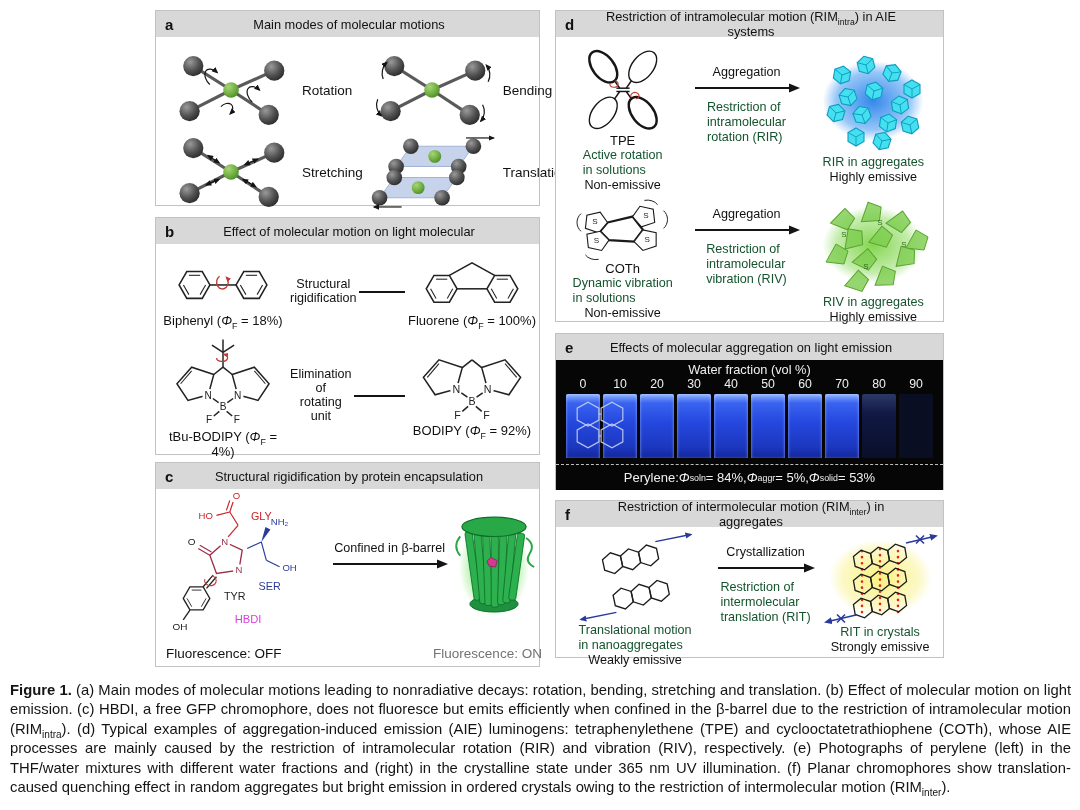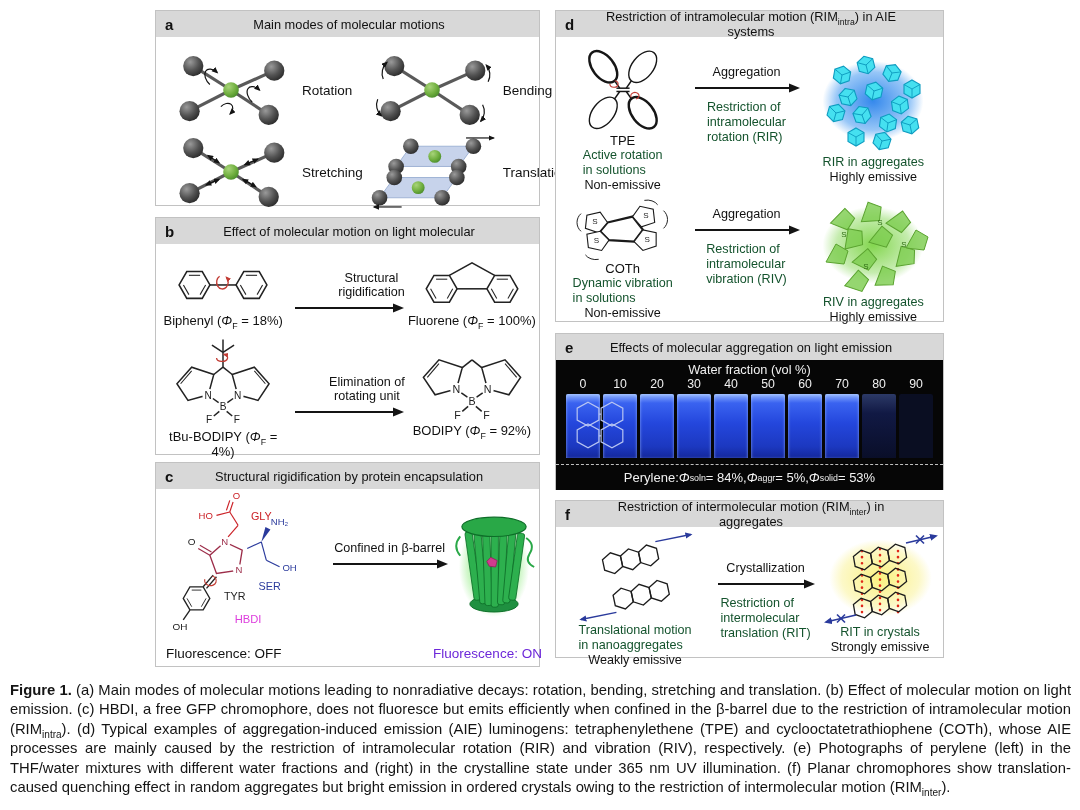--- a/index.html
+++ b/index.html
@@ -17,21 +17,21 @@
   #panel-e{top:333px;height:157px;}
   #panel-f{top:500px;height:158px;}
   .phead{height:26px;background:#d8d8d8;display:flex;align-items:center;}
   .phead .ltr{font-weight:bold;font-size:15px;margin-left:9px;width:20px;flex:0 0 auto;}
   .phead .ttl{flex:1;text-align:center;font-size:12.8px;}
   .phead::after{content:"";width:26px;flex:0 0 auto;}
   .f-b{font-weight:bold;}
   .f-i{font-style:italic;}
   .f-sub{font-size:68%;vertical-align:sub;line-height:0;}
   .prelines{white-space:pre-line;}
-  .green-on{color:#6d28d9;}
+  .green-on{color:#737373;}
   
   .a-grid{display:grid;grid-template-columns:1fr 1fr;padding:12px 6px;}
   .a-cell{display:flex;align-items:center;height:82px;}
   .a-label{font-size:13.5px;margin-left:2px;}
   .bond{stroke:#5a5a5a;stroke-width:3.4;}
   .sarr{stroke:#141414;stroke-width:1.3;fill:none;}
   
   .ring{fill:none;stroke:#222;stroke-width:1.6;}
   .ringin{stroke:#222;stroke-width:1.1;}
   .redarc{stroke:#c23b33;fill:none;stroke-width:1.4;}
@@ -43,21 +43,21 @@
   .bondred{stroke:#cb2026;stroke-width:1.4;}
   .bondblu{stroke:#2a3a9c;stroke-width:1.4;}
   .bondmar{stroke:#9c2d49;stroke-width:1.4;}
   .lbl-red{fill:#cb2026;font-size:13px;text-anchor:middle;}
   .lbl-blu{fill:#2a3a9c;font-size:13px;text-anchor:middle;}
   .lbl-blk{fill:#222;font-size:13px;text-anchor:middle;}
   .lbl-mag{fill:#dd3ddd;font-size:13.5px;text-anchor:middle;}
   
   .b-row{display:flex;align-items:center;justify-content:center;}
   .b-col{display:flex;flex-direction:column;align-items:center;width:135px;}
-  .b-mid{display:flex;flex-direction:column;align-items:flex-end;width:115px;}
+  .b-mid{display:flex;flex-direction:row;align-items:center;width:115px;}
   .struct-label{font-size:13px;text-align:center;margin-top:1px;}
   .arrow-label{font-size:12.6px;text-align:center;margin-bottom:3px;}
   
   .c-body{position:relative;display:flex;height:178px;}
   .c-mid{display:flex;flex-direction:column;align-items:center;width:120px;margin-top:52px;}
   .gfp{width:90px;height:128px;margin-top:14px;position:relative;
        background:radial-gradient(closest-side,rgba(110,230,110,0.95),rgba(140,235,125,0.45) 58%,rgba(180,245,170,0) 78%);}
   .c-off{position:absolute;left:10px;bottom:6px;font-size:13.5px;}
   .c-on{position:absolute;right:-6px;bottom:6px;width:115px;text-align:center;font-size:13.5px;}
   
@@ -95,21 +95,21 @@
   .e-crystal{width:72px;border-left:1px dashed #e6e6e6;position:relative;}
   .e-crystal-label{text-align:center;color:#f0f0f0;font-size:12.8px;margin-top:2px;}
   .crystal-img{position:absolute;left:50%;transform:translateX(-50%);bottom:5px;width:30px;height:72px;border-radius:4px;
      background:
        radial-gradient(ellipse 17px 11px at 50% 86%, #fff3a0, #ffd24e 45%, rgba(232,142,32,0.95) 70%, rgba(120,60,10,0) 88%),
        linear-gradient(to top, rgba(238,152,40,0.75), rgba(185,105,26,0.45) 42%, rgba(130,75,20,0.22) 68%, rgba(95,55,16,0.1) 84%, rgba(0,0,0,0));}
   .e-footer{height:25px;background:#060606;color:#f2f2f2;display:flex;align-items:center;justify-content:center;font-size:13px;}
   
   .f-body{display:flex;padding-top:4px;}
   .f-left{width:158px;display:flex;flex-direction:column;align-items:center;}
-  .f-mid{width:104px;display:flex;flex-direction:column;align-items:center;margin-top:30px;}
+  .f-mid{width:104px;display:flex;flex-direction:column;align-items:center;margin-top:14px;}
   .f-right{width:127px;display:flex;flex-direction:column;align-items:center;}
   .f-glow{width:125px;height:94px;
      background:radial-gradient(closest-side,rgba(250,240,120,0.95),rgba(250,243,155,0.55) 62%,rgba(252,248,190,0) 82%);}
   .acene polygon{fill:none;stroke:#1c1c1c;stroke-width:1.5;}
   .acene-s polygon{fill:none;stroke:#1c1c1c;stroke-width:1.3;}
   .bluarr{stroke:#2a3a9c;stroke-width:1.6;fill:none;}
   .reddot{stroke:#e02818;stroke-width:2.6;stroke-linecap:round;stroke-dasharray:0.1 6;fill:none;}
   
   #caption{position:absolute;left:10px;top:681px;width:1061px;font-size:14.8px;line-height:19.4px;text-align:justify;color:#141414;}
   

